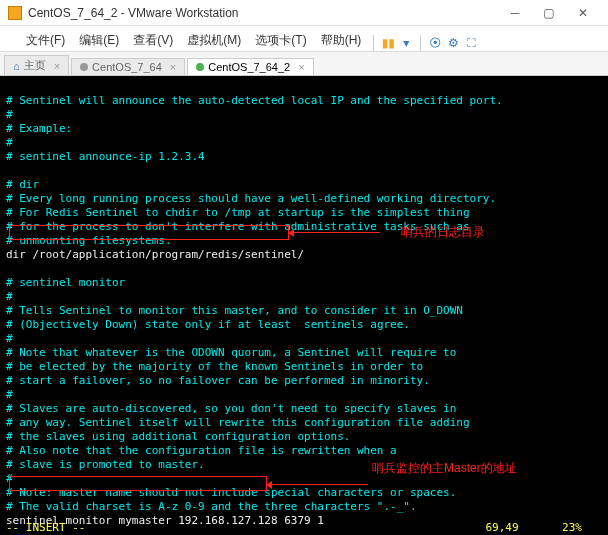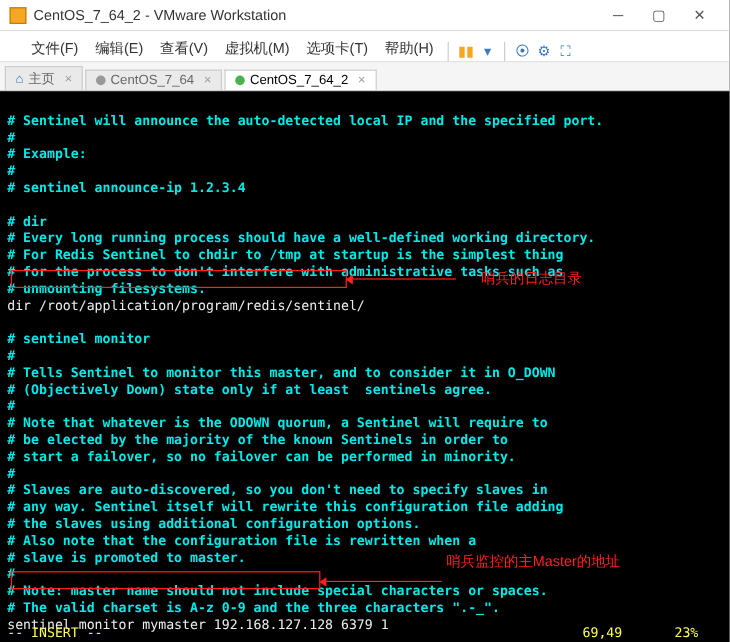--- a/index.html
+++ b/index.html
@@ -13,21 +13,21 @@
 .tb-sep { width: 1px; height: 16px; background: #ccc; margin: 0 4px; }
 .tb-icon { width: 16px; height: 16px; display: flex; align-items: center; justify-content: center; }
 .tabbar { background: #f5f5f5; height: 24px; display: flex; align-items: flex-end; padding: 0 4px; border-bottom: 1px solid #ccc; }
 .tab { background: #fff; border: 1px solid #ccc; border-bottom: none; padding: 2px 8px; margin-right: 2px; font-size: 11px; display: flex; align-items: center; gap: 4px; cursor: pointer; }
 .tab.inactive { background: #eaeaea; color: #666; }
 .tab .dot { width: 8px; height: 8px; border-radius: 50%; }
 .tab .dot.gray { background: #999; }
 .tab .dot.green { background: #4caf50; }
 .tab .xx { color: #999; margin-left: 4px; }
 .term { background: #000; color: #00eaea; font-family: "Consolas", monospace; font-size: 11px; line-height: 14px; padding: 4px 6px; height: 459px; position: relative; white-space: pre; overflow: hidden; }
-.term .c-cyan { color: #00eaea; font-weight: bold; }
+.term .c-cyan { color: #00eaea; }
 .term .c-white { color: #eee; margin-top: 44px; }
 .box1 { position: absolute; border: 1px solid #ff2020; left: 9px; top: 149px; width: 280px; height: 15px; pointer-events: none; }
 .box2 { position: absolute; border: 1px solid #ff2020; left: 9px; top: 400px; width: 258px; height: 15px; pointer-events: none; }
 .arrow-line { position: absolute; height: 1px; background: #ff2020; }
 .arrow-line::before { content: ''; position: absolute; left: -6px; top: -3px; border: 4px solid transparent; border-right: 6px solid #ff2020; }
 .anno { position: absolute; color: #ff2020; font-family: "Microsoft YaHei", sans-serif; font-size: 12px; }
 .statusline { position: absolute; bottom: 0; left: 0; right: 0; height: 14px; color: #ffff55; font-family: Consolas, monospace; font-size: 11px; display: flex; padding: 0 6px; }
 .statusline .sl-left { flex: 1; }
 .statusline .sl-mid { width: 80px; text-align: center; }
 .statusline .sl-right { width: 60px; text-align: center; }

